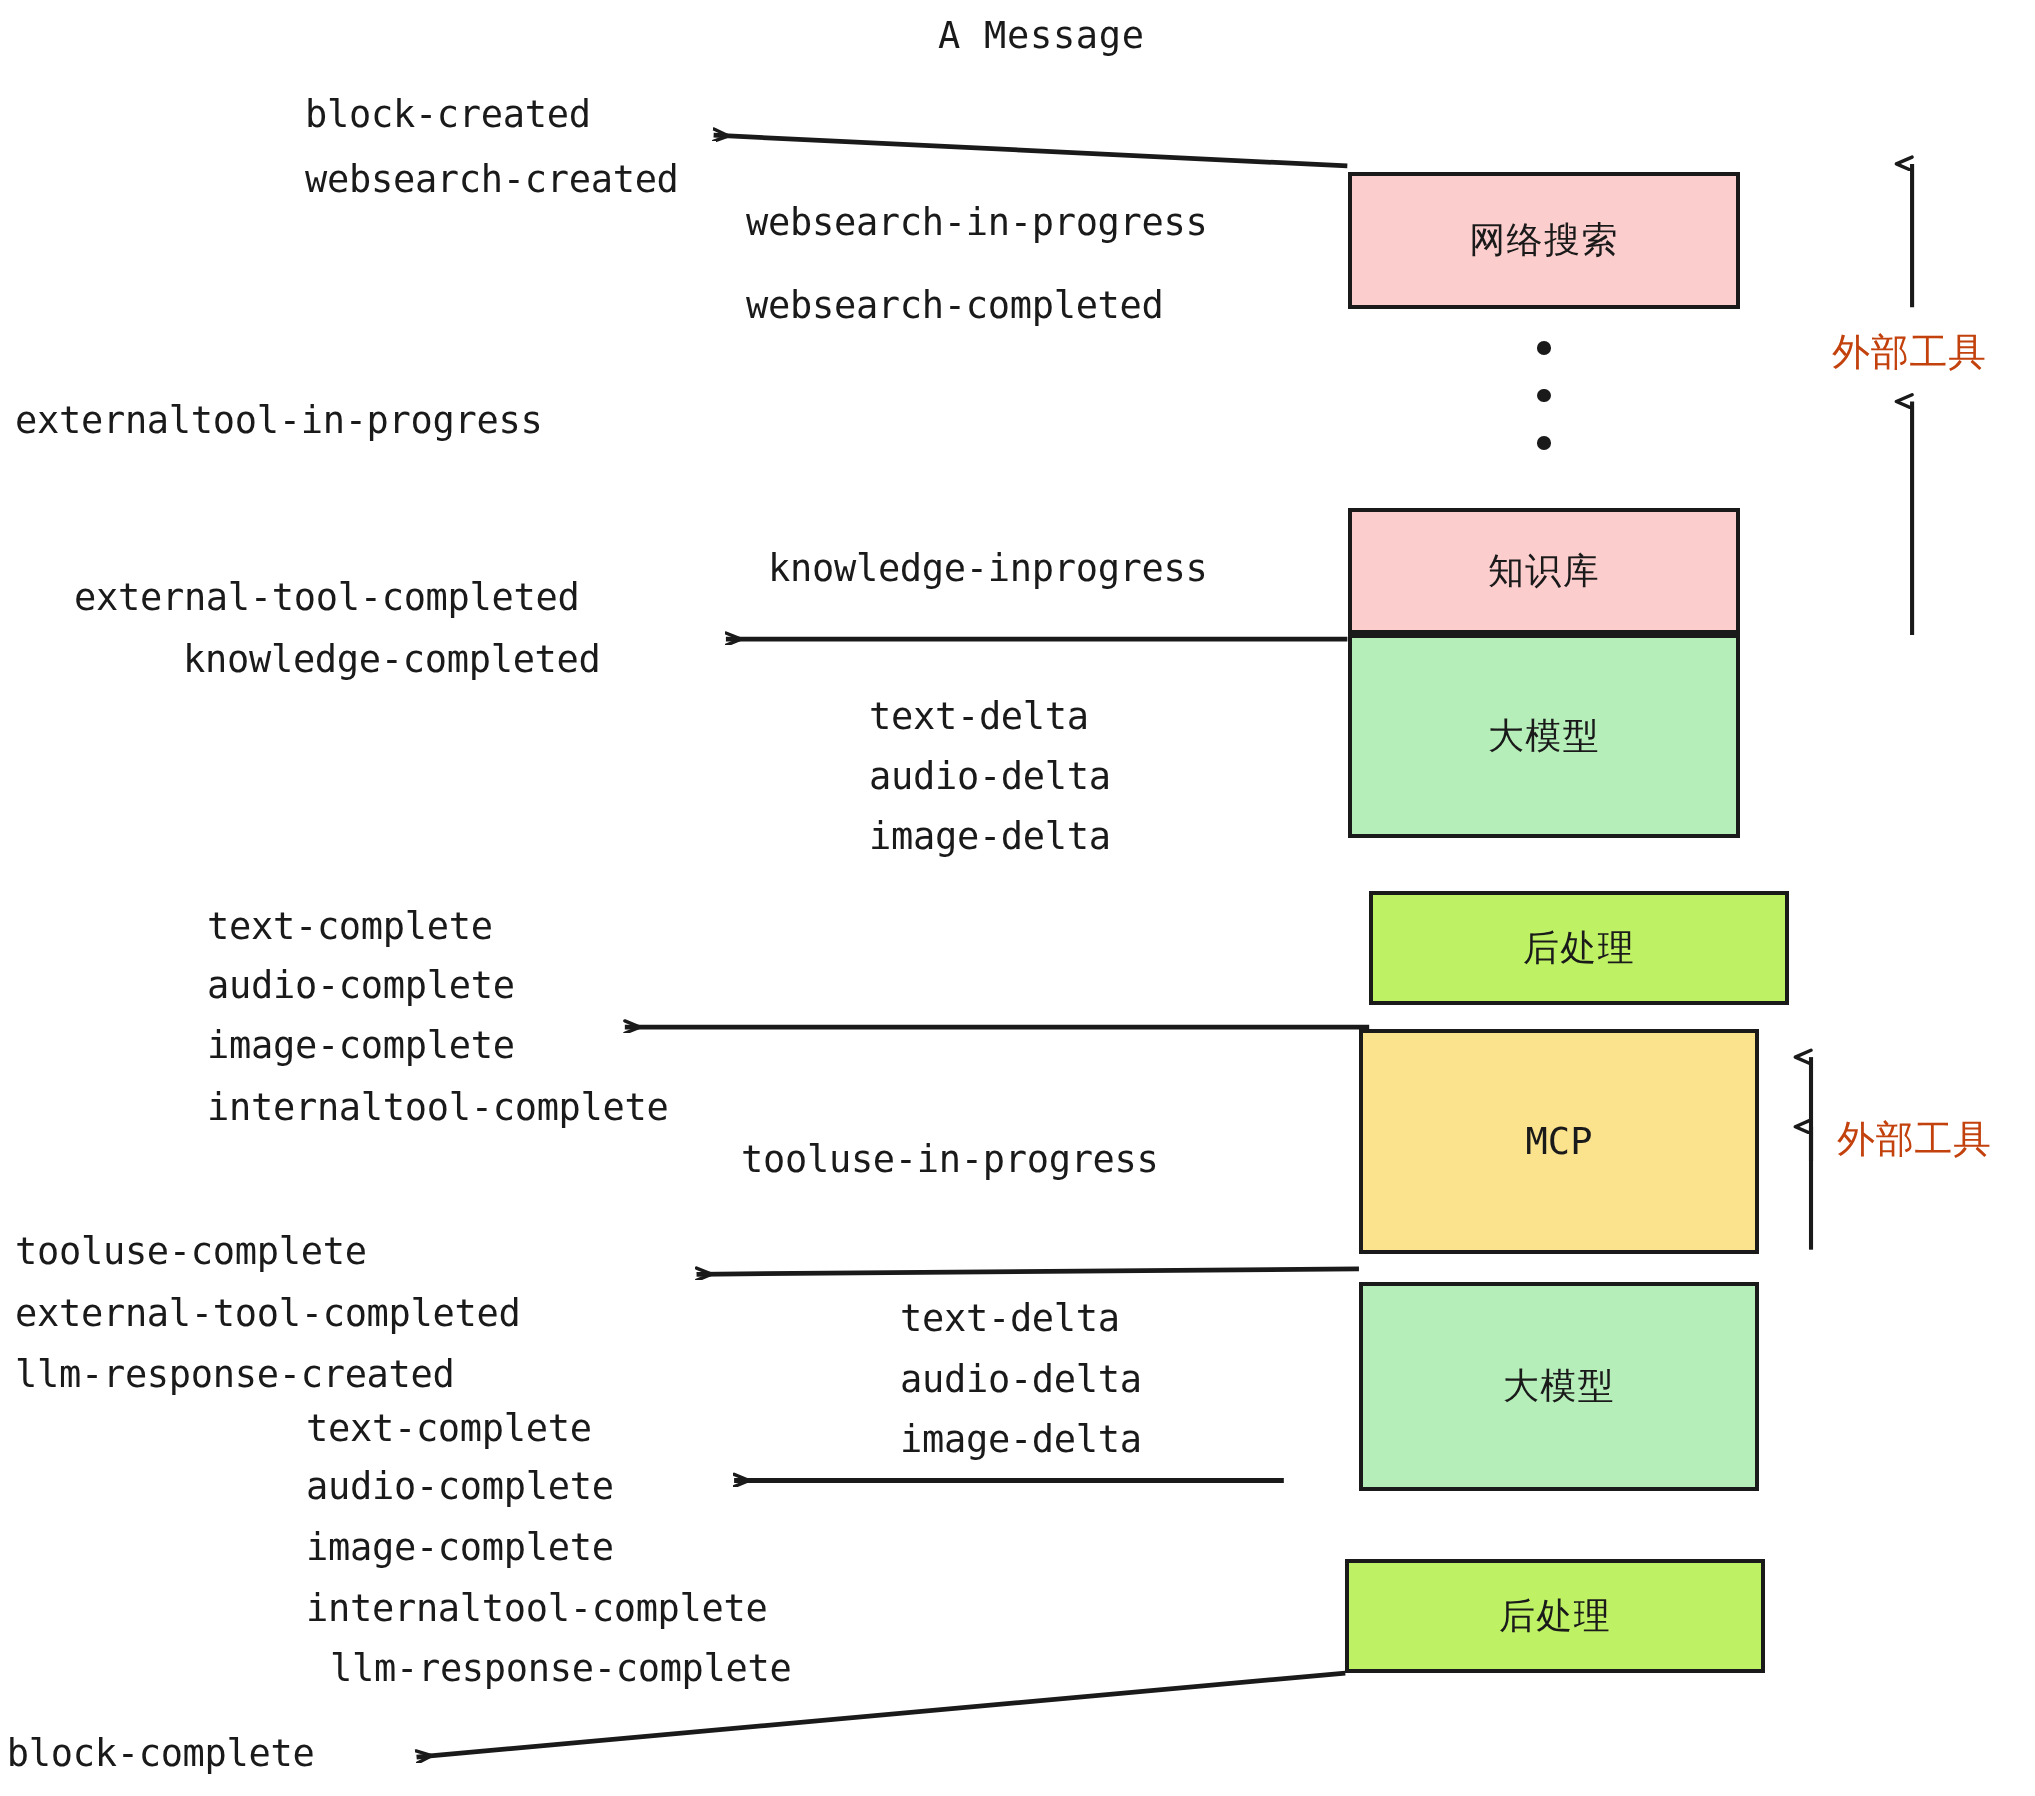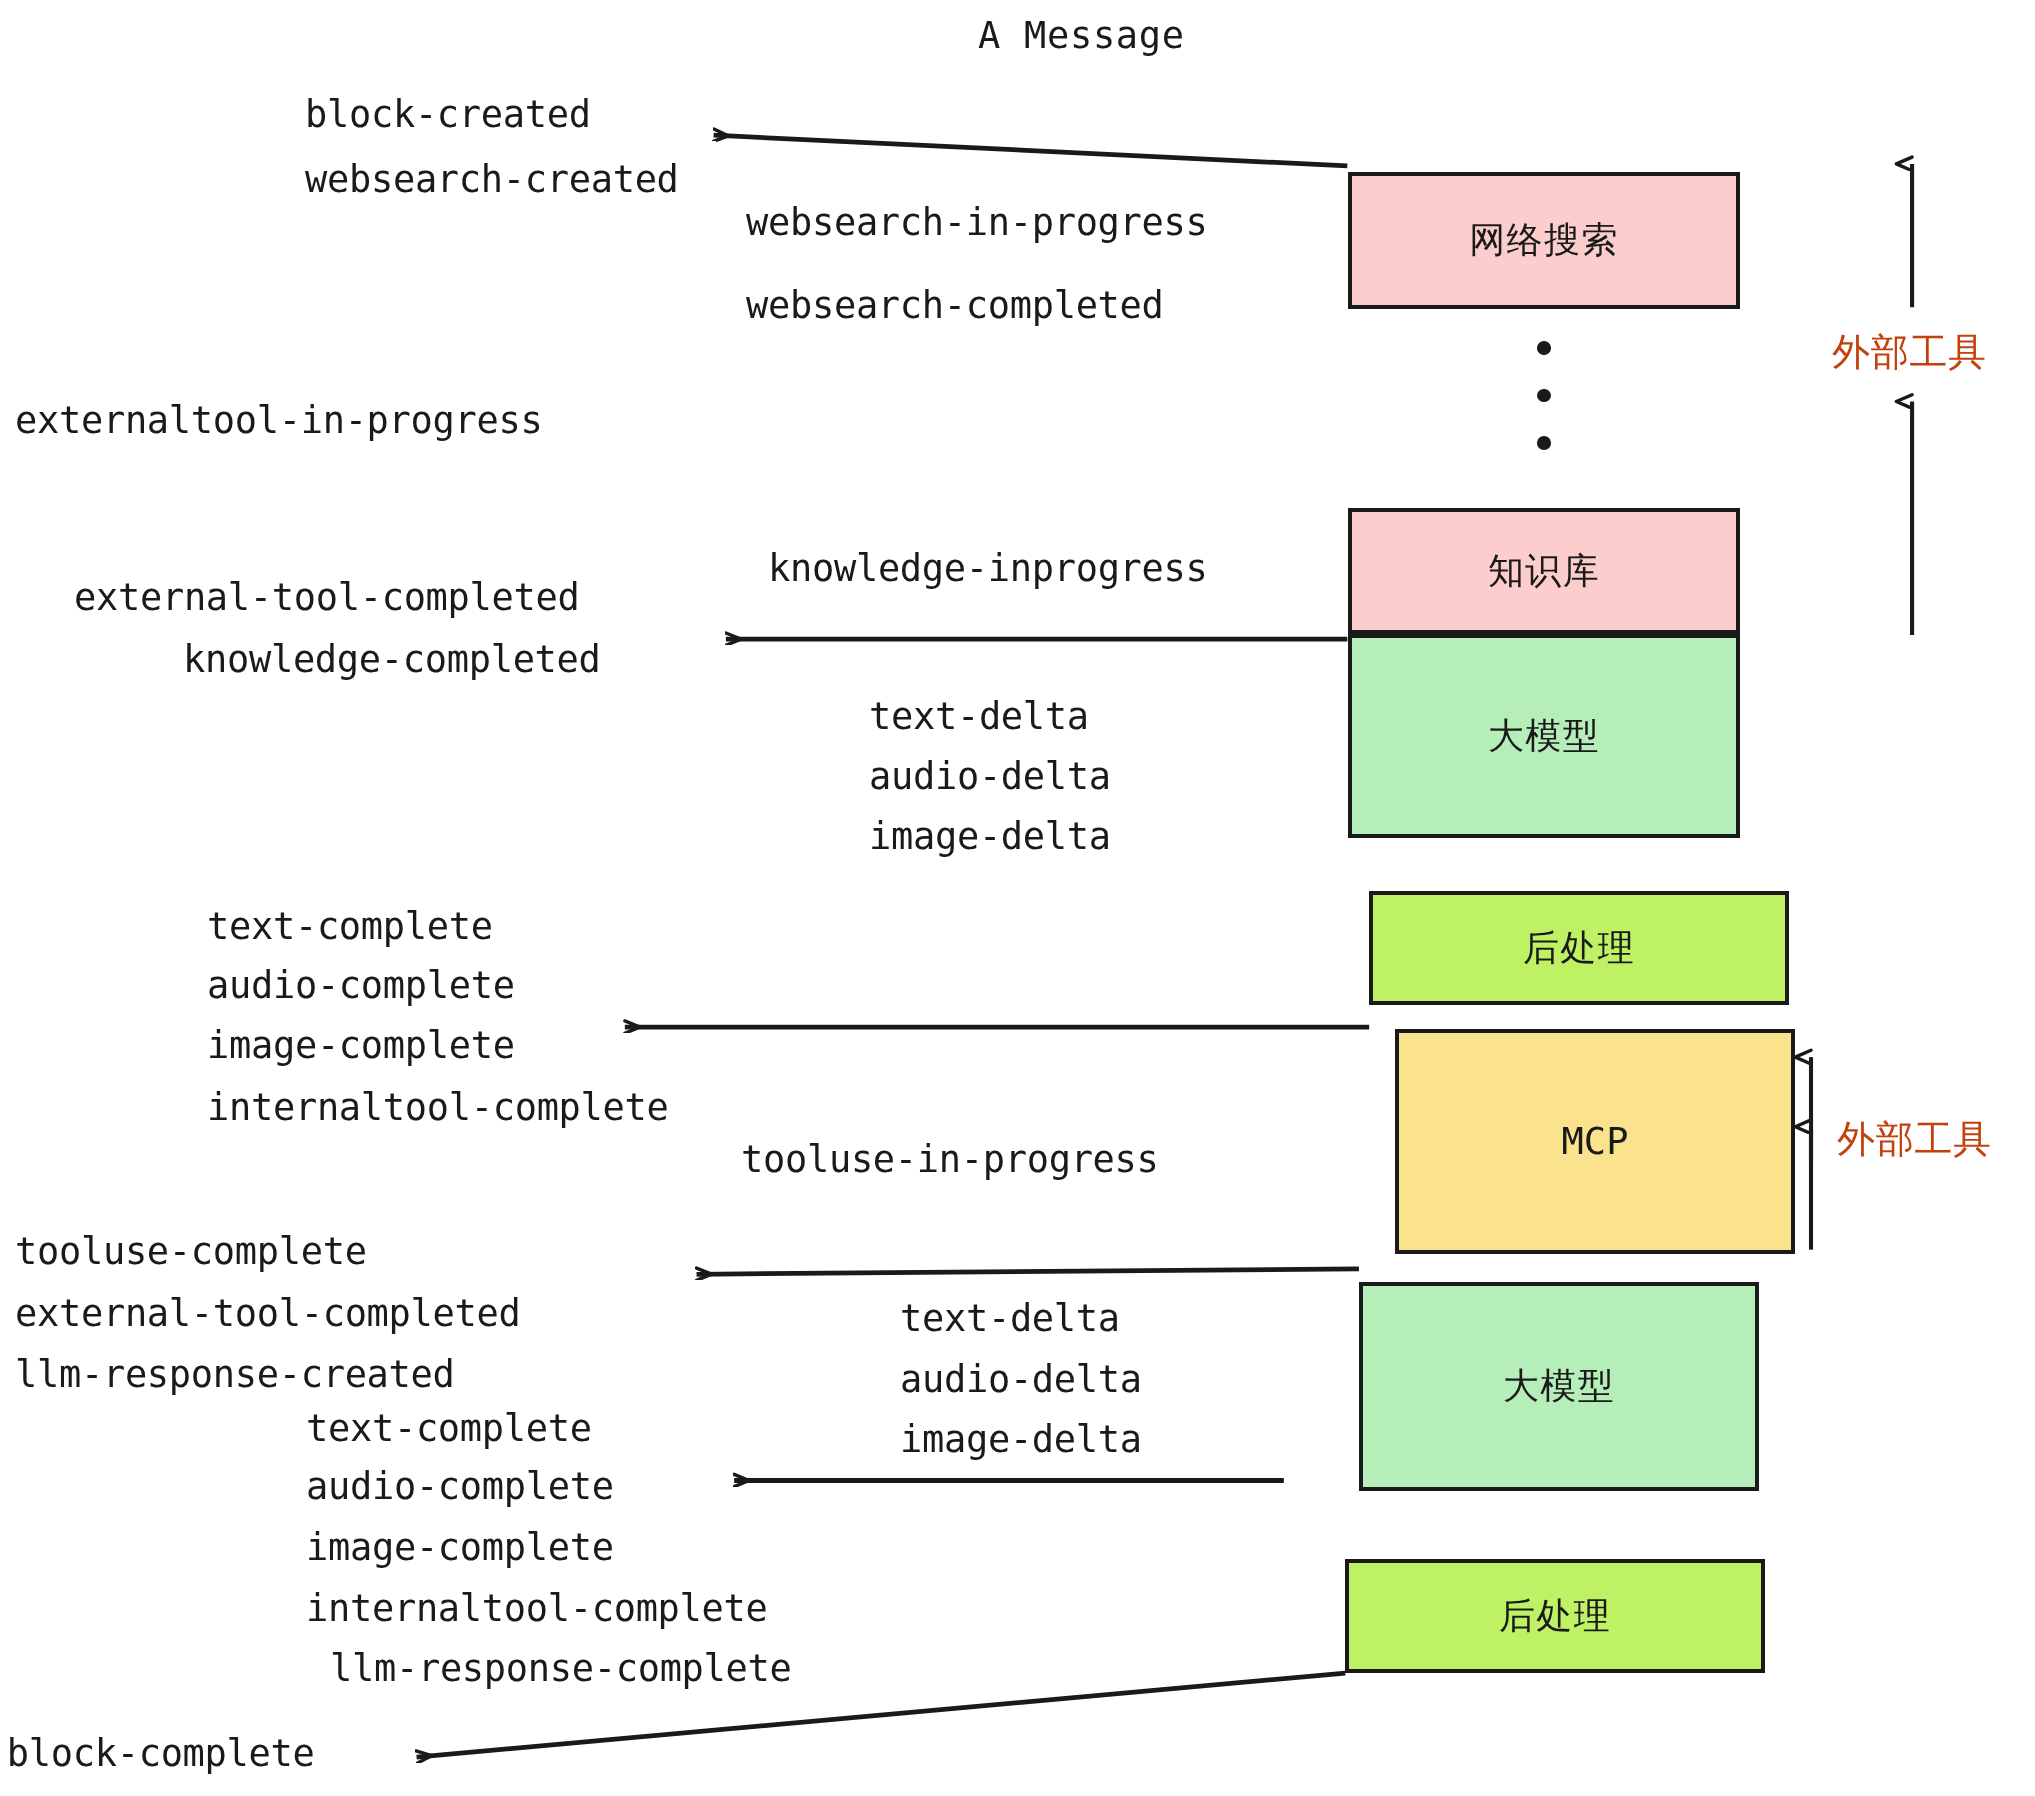--- a/index.html
+++ b/index.html
@@ -40,21 +40,21 @@
     display: flex;
     align-items: center;
     justify-content: center;
     font-family: Liberation Sans, sans-serif;
     font-size: 36px;
     color: #1a1a1a;
     letter-spacing: 1.4px;
   }
   .nodebox.pink   { background: #fccdcd; }
   .nodebox.green  { background: #b6eeba; }
-  .nodebox.yellow { background: #fbe38e; margin-left: 36px; }
+  .nodebox.yellow { background: #fbe38e; }
   .nodebox.white  { background: #bef264; }
   .nodebox.mcplabel {
     font-family: "DejaVu Sans Mono", monospace;
     font-size: 37px;
     letter-spacing: 0px;
   }
   .grouplabel {
     position: absolute;
     font-family: "DejaVu Sans", sans-serif;
     font-size: 38px;
@@ -129,21 +129,21 @@
       <path d="M2800,450 L2800,240" stroke="#1a1a1a" stroke-width="6" fill="none" marker-end="url(#ahup)"></path>
       <path d="M2800,588 L2800,930" stroke="#1a1a1a" stroke-width="6" fill="none" marker-end="url(#ahup)" transform="rotate(180 2800 759)"></path>
     </g>
 
     <g>
       <path d="M2652,1700 L2652,1548" stroke="#1a1a1a" stroke-width="6" fill="none" marker-end="url(#ahup)"></path>
       <path d="M2652,1650 L2652,1830" stroke="#1a1a1a" stroke-width="6" fill="none" marker-end="url(#ahup)" transform="rotate(180 2652 1740)"></path>
     </g>
   </svg>
 
-  <div class="title" style="left: 978px; top: 17px;">A Message</div>
+  <div class="title" style="left: 938px; top: 17px;">A Message</div>
 
   <div id="events-layer">
       <div class="evt" style="left: 305px; top: 96px;">block-created</div>
       <div class="evt" style="left: 305px; top: 161px;">websearch-created</div>
       <div class="evt" style="left: 746px; top: 204px; text-align: right;">websearch-in-progress</div>
       <div class="evt" style="left: 746px; top: 287px;">websearch-completed</div>
       <div class="evt" style="left: 15px; top: 402px;">externaltool-in-progress</div>
       <div class="evt" style="left: 768px; top: 550px;">knowledge-inprogress</div>
       <div class="evt" style="left: 74px; top: 579px;">external-tool-completed</div>
       <div class="evt" style="left: 183px; top: 641px;">knowledge-completed</div>

